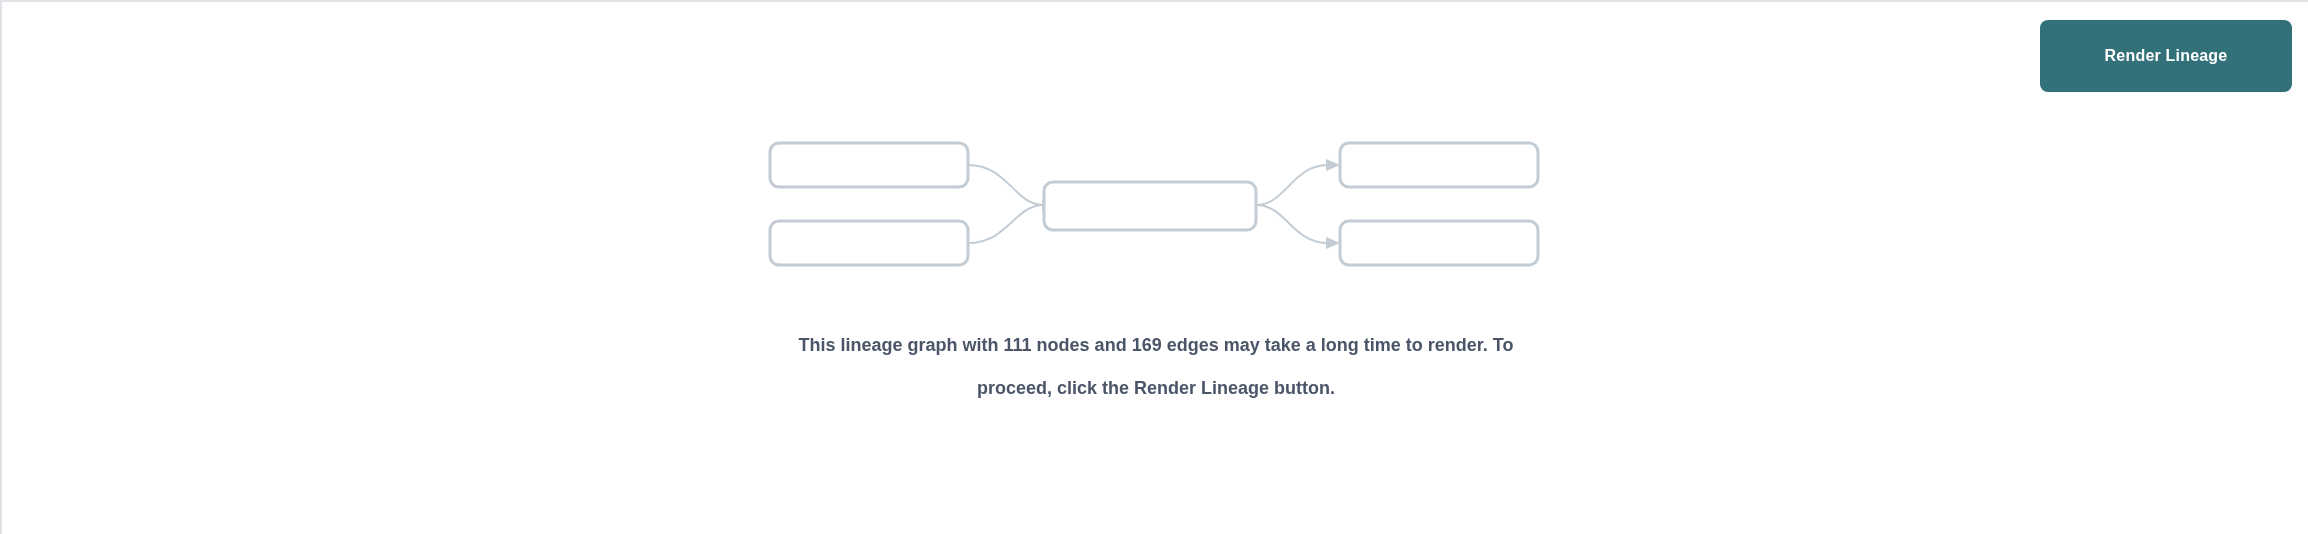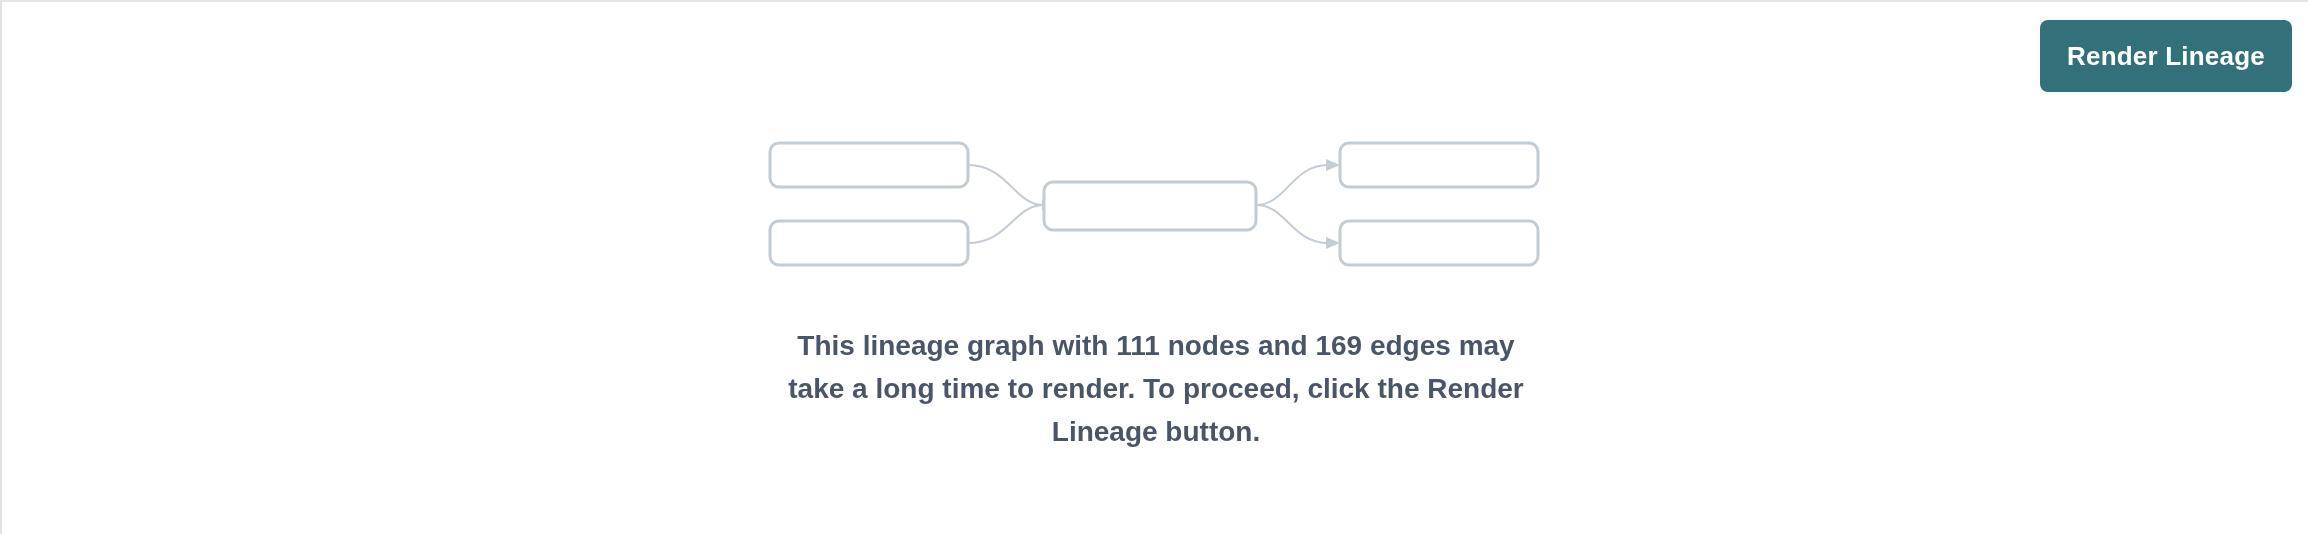--- a/index.html
+++ b/index.html
@@ -29,21 +29,21 @@
     position: absolute;
     left: 2038px;
     top: 18px;
     width: 252px;
     height: 72px;
     background: #33717a;
     color: #ffffff;
     border: none;
     border-radius: 8px;
     font-family: "Liberation Sans", sans-serif;
-    font-size: 26px;
+    font-size: 16px;
     font-weight: bold;
     letter-spacing: 0.2px;
     cursor: pointer;
     display: flex;
     align-items: center;
     justify-content: center;
     padding: 0;
   }
 
   
@@ -79,21 +79,21 @@
     position: absolute;
     left: 0;
     top: 322px;
     width: 2308px;
     text-align: center;
   }
   .message-text {
     display: inline-block;
     max-width: 770px;
     font-family: "Liberation Sans", sans-serif;
-    font-size: 28px;
+    font-size: 18px;
     font-weight: bold;
     line-height: 43px;
     color: #4a5568;
   }
 </style>
 </head>
 <body>
 
 <div class="lineage-panel">
 

